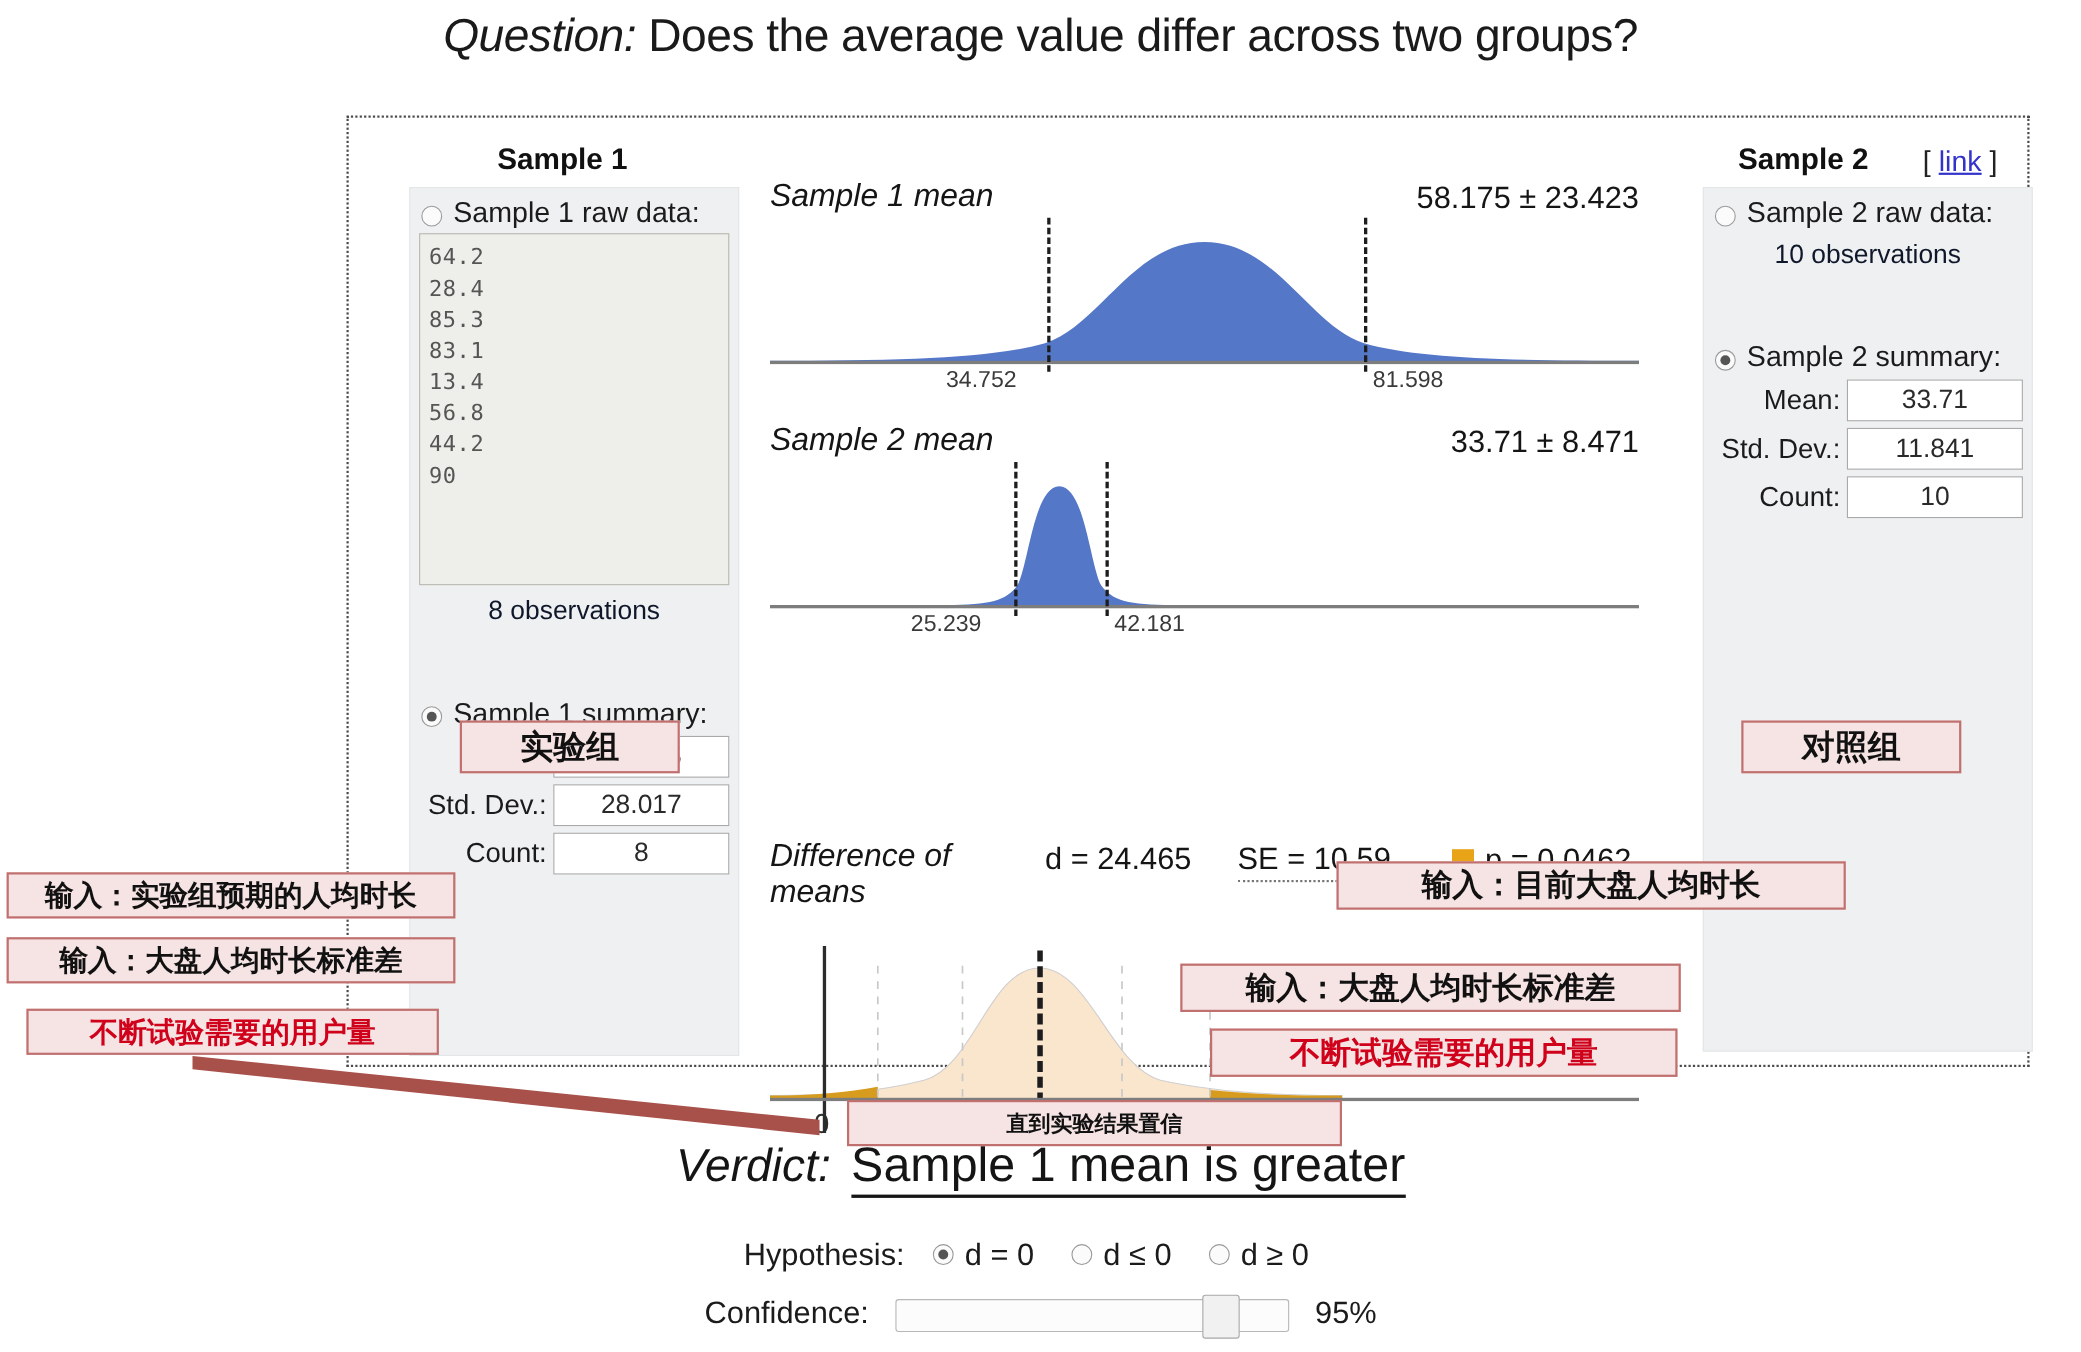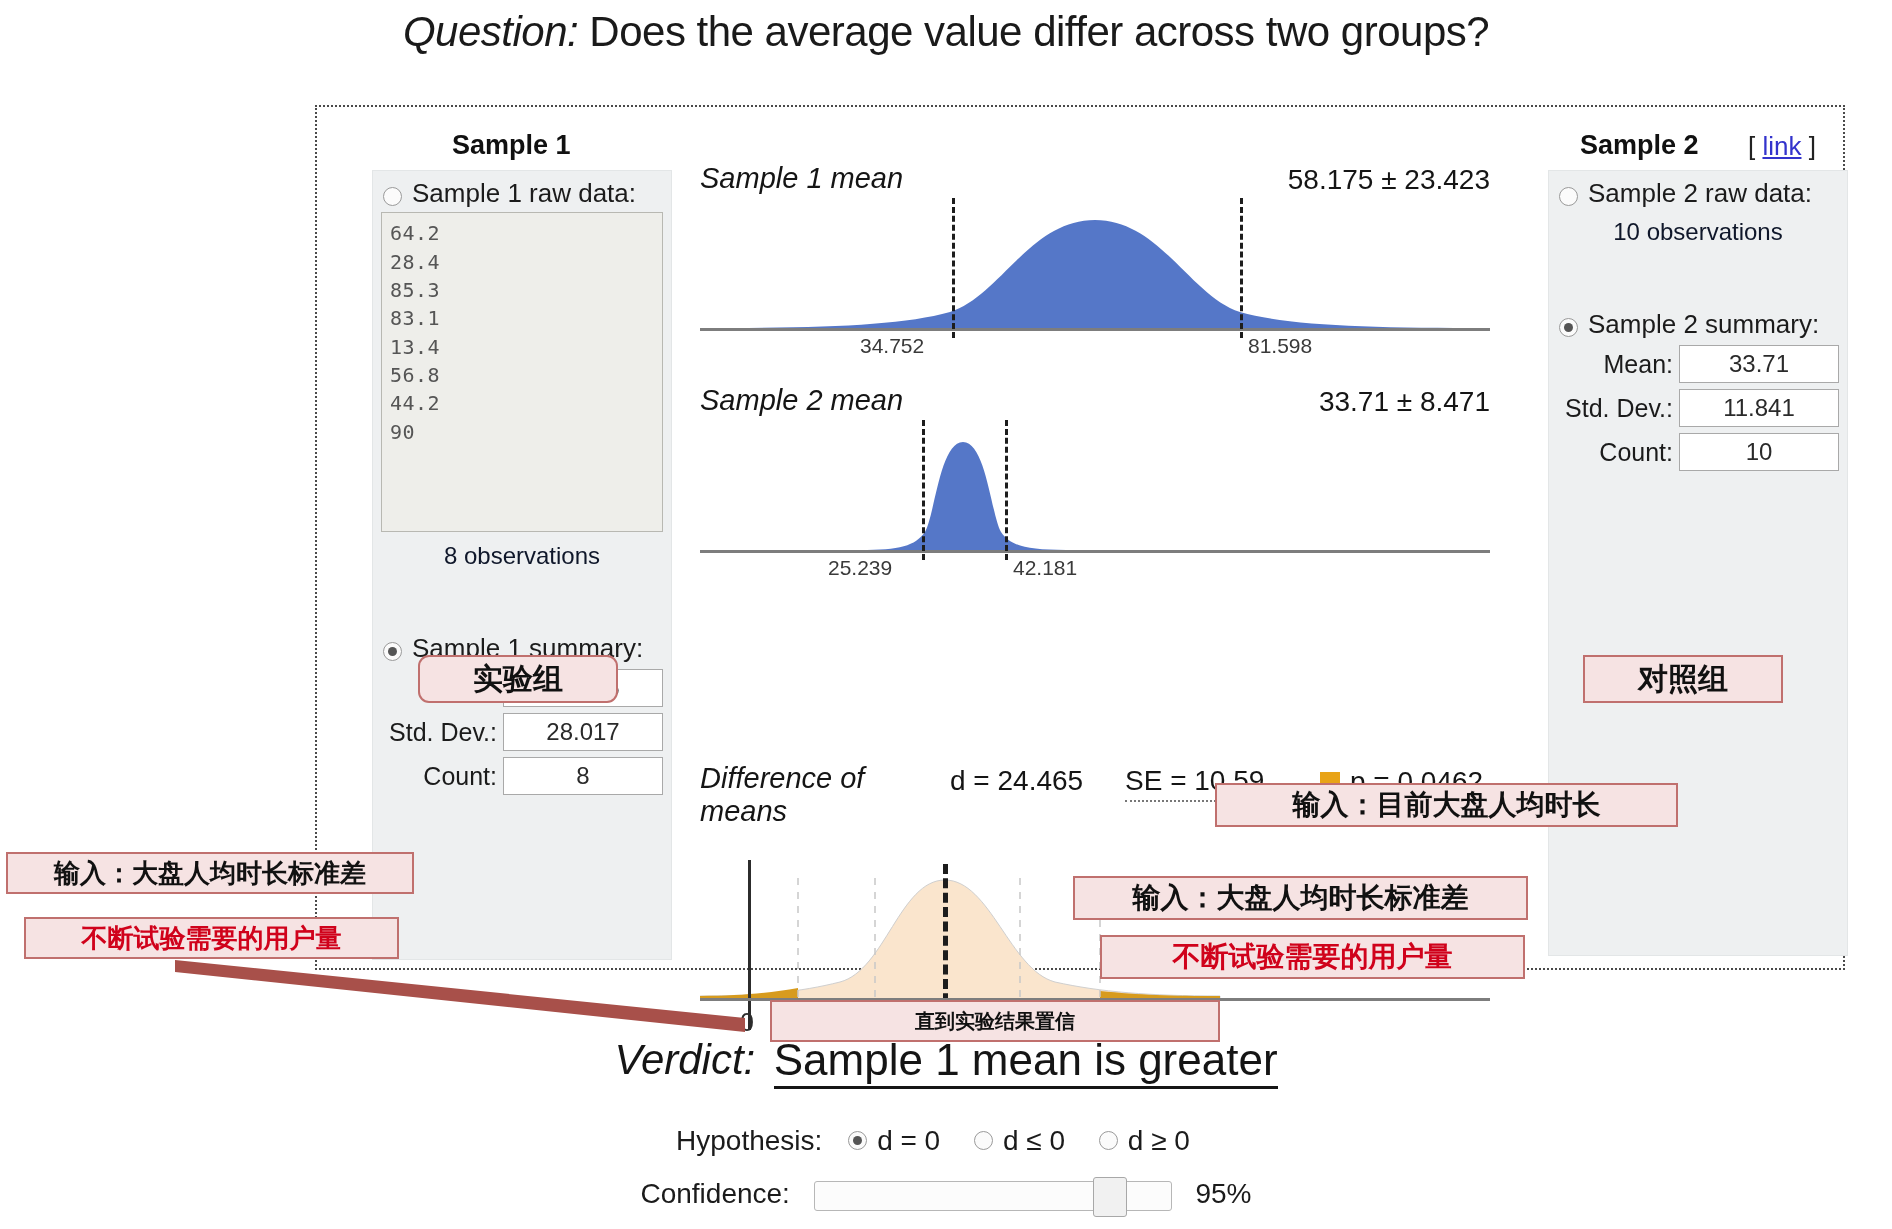--- a/index.html
+++ b/index.html
@@ -347,24 +347,25 @@
   </div>
 
   <div class="conf-row">
     <span>Confidence:</span>
     <span class="slider-track">
       <span class="slider-thumb"></span>
     </span>
     <span>95%</span>
   </div>
 
-  <div class="cn-box" style="left:418px; top:655px; width:200px; height:48px; font-size:30px;border-radius:11px;">实验组</div>
+  <div class="cn-box" style="left:418px; top:655px; width:200px; height:48px; font-size:30px;">实验组</div>
 
   <div class="cn-box" style="left:1583px; top:655px; width:200px; height:48px; font-size:30px;">对照组</div>
 
+  <div class="cn-box" style="left:6px; top:793px; width:408px; height:42px; font-size:26px;">输入：实验组预期的人均时长</div>
 
   <div class="cn-box" style="left:6px; top:852px; width:408px; height:42px; font-size:26px;">输入：大盘人均时长标准差</div>
 
   <div class="cn-box red" style="left:24px; top:917px; width:375px; height:42px; font-size:26px;">不断试验需要的用户量</div>
 
   <div class="cn-box" style="left:1215px; top:760px; width:463px; height:44px; font-size:28px;margin-top:23px;">输入：目前大盘人均时长</div>
 
   <div class="cn-box" style="left:1073px; top:876px; width:455px; height:44px; font-size:28px;">输入：大盘人均时长标准差</div>
 
   <div class="cn-box red" style="left:1100px; top:935px; width:425px; height:44px; font-size:28px;">不断试验需要的用户量</div>

